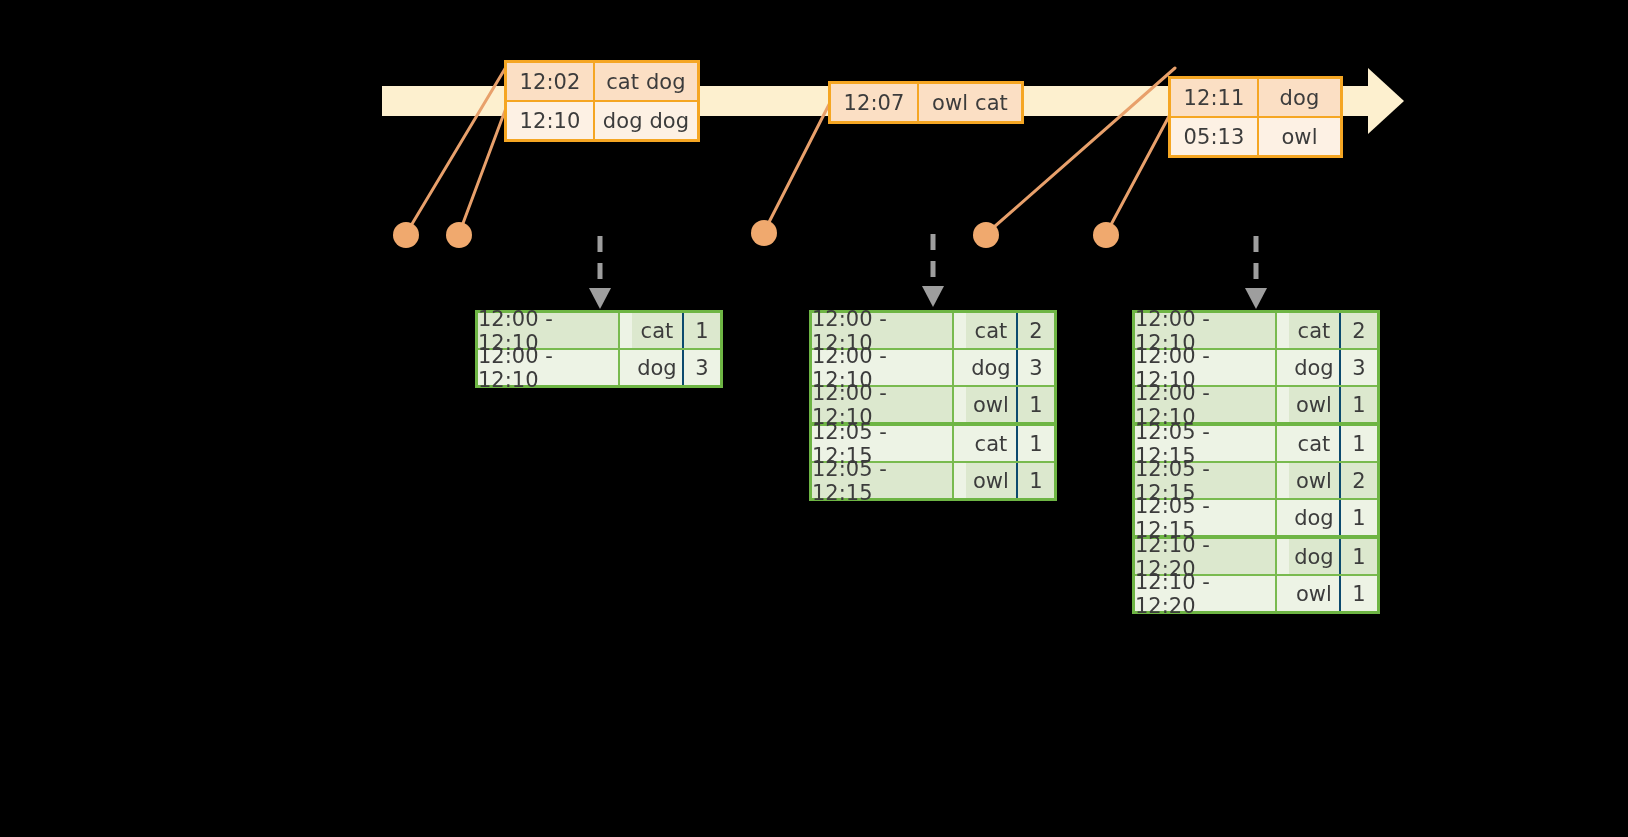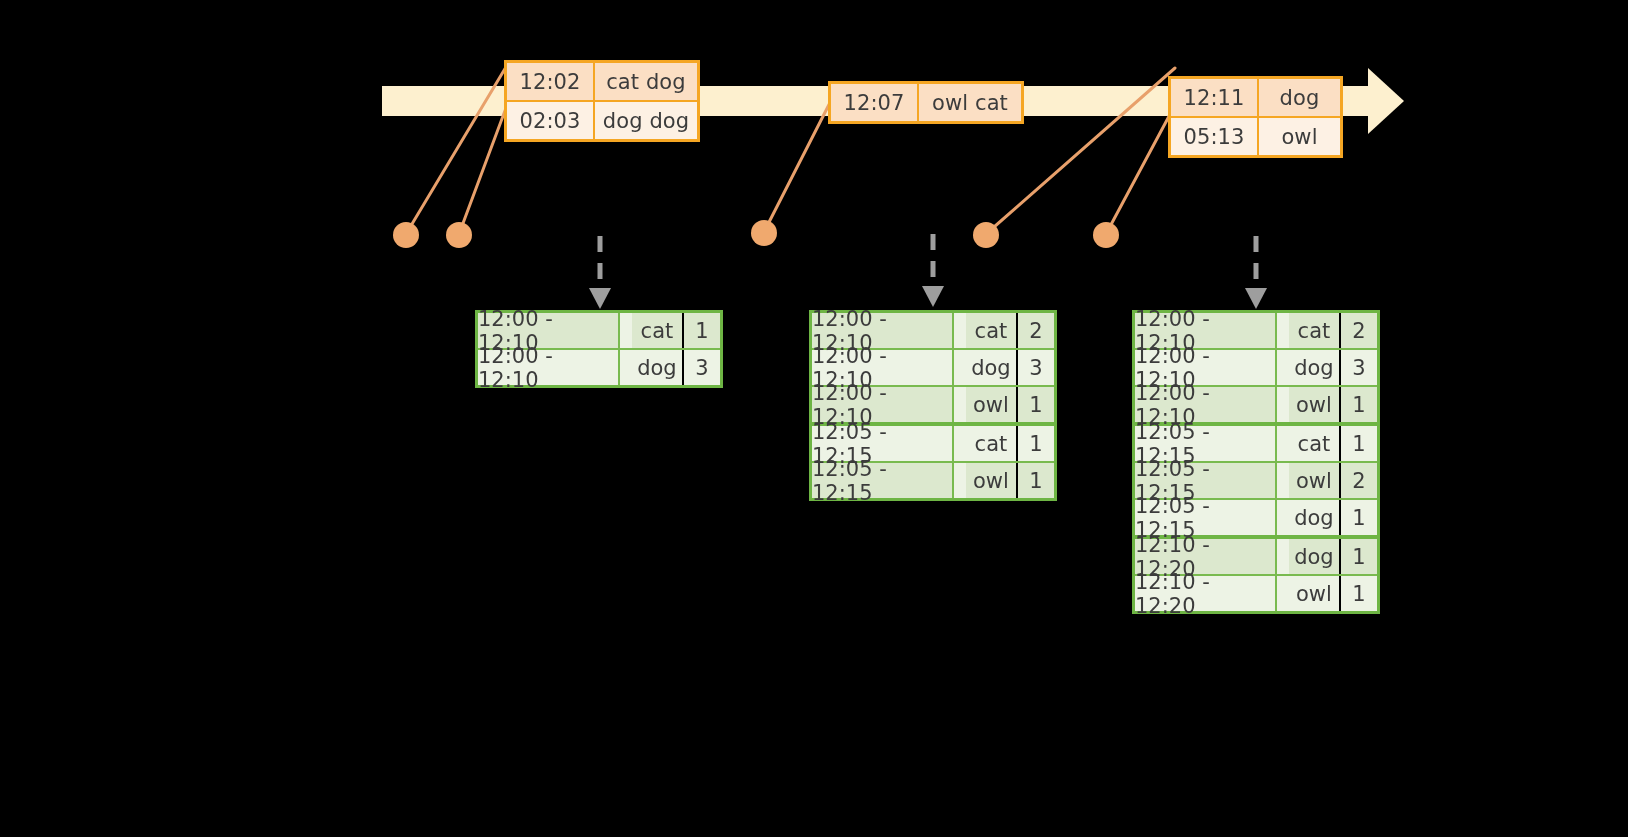--- a/index.html
+++ b/index.html
@@ -84,21 +84,21 @@
     font-size: 21px;
     color: #3c3c3c;
     height: 35px;
     box-sizing: border-box;
   }
   .rs-window {
     border-right: 2px solid #79BA4F;
     flex: 0 0 auto;
   }
   .rs-key {
-    border-right: 2px solid #000000;
+    border-right: 2px solid #0c4a6e;
     width: 60px;
     margin-left: 12px;
   }
   .rs-count { width: 42px; }
 </style>
 </head>
 <body>
 
 <div id="stage">
 
@@ -140,21 +140,21 @@
       </g>
     </g>
   </svg>
 
   <div class="event-box" style="left:504px; top:60px; width:196px;">
     <div class="event-row shade">
       <div class="ev-cell ev-time">12:02</div>
       <div class="ev-cell ev-words">cat dog</div>
     </div>
     <div class="event-row">
-      <div class="ev-cell ev-time">02:03</div>
+      <div class="ev-cell ev-time">12:10</div>
       <div class="ev-cell ev-words">dog dog</div>
     </div>
   </div>
 
   <div class="event-box" style="left:828px; top:81px; width:196px;">
     <div class="event-row shade">
       <div class="ev-cell ev-time">12:07</div>
       <div class="ev-cell ev-words">owl cat</div>
     </div>
   </div>

